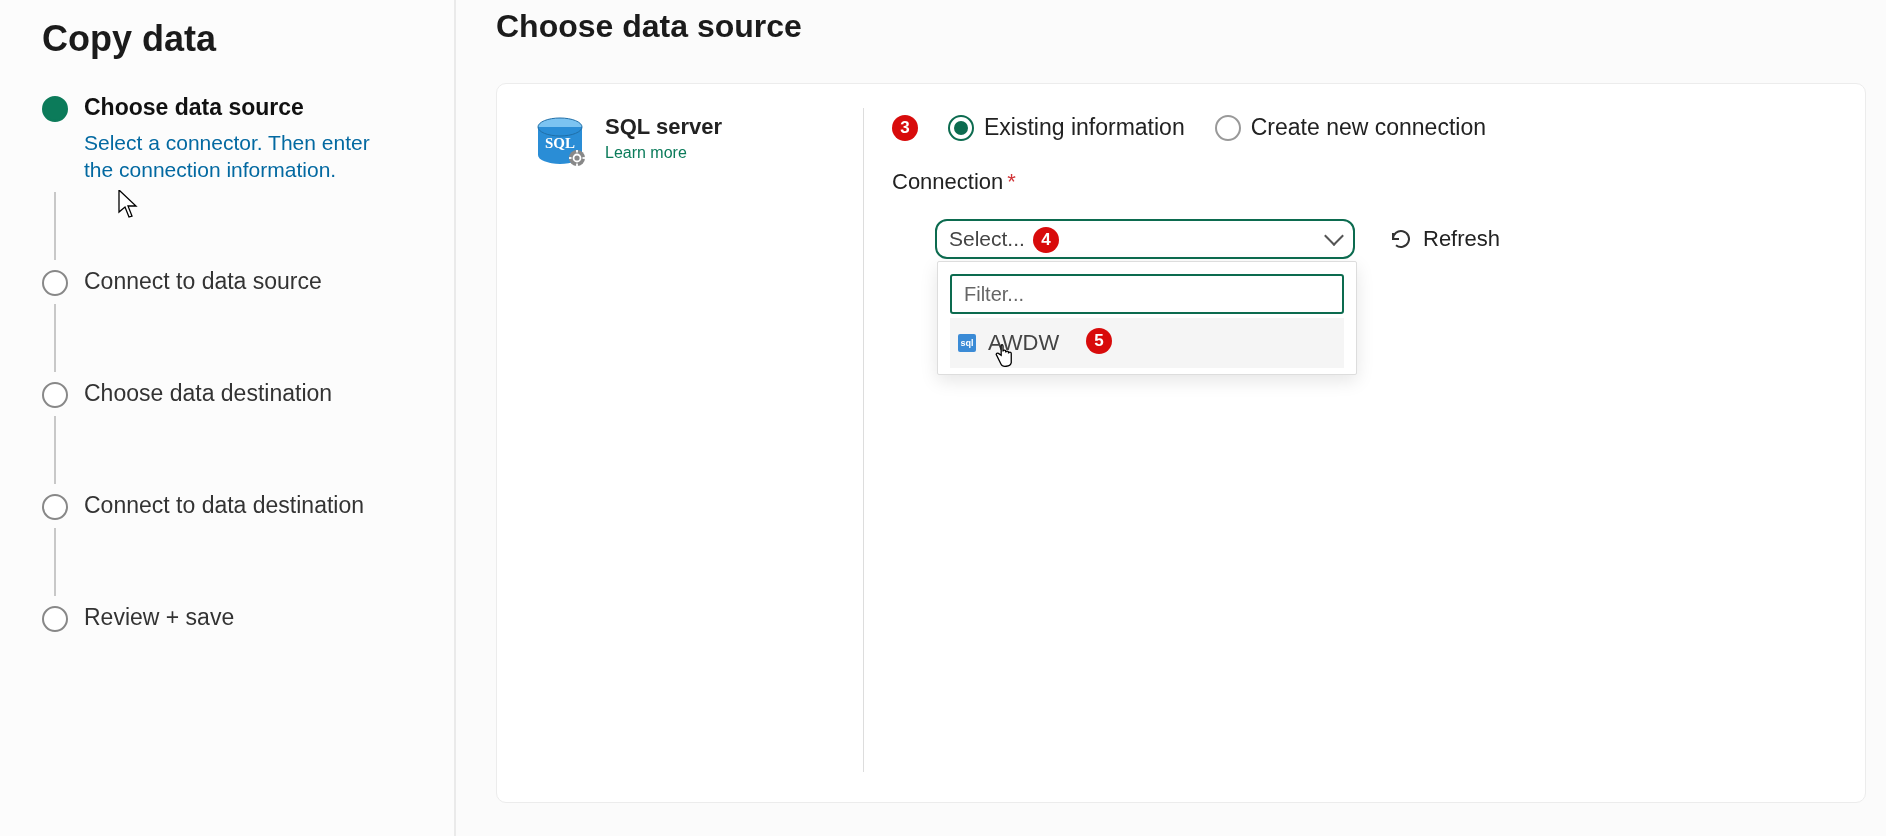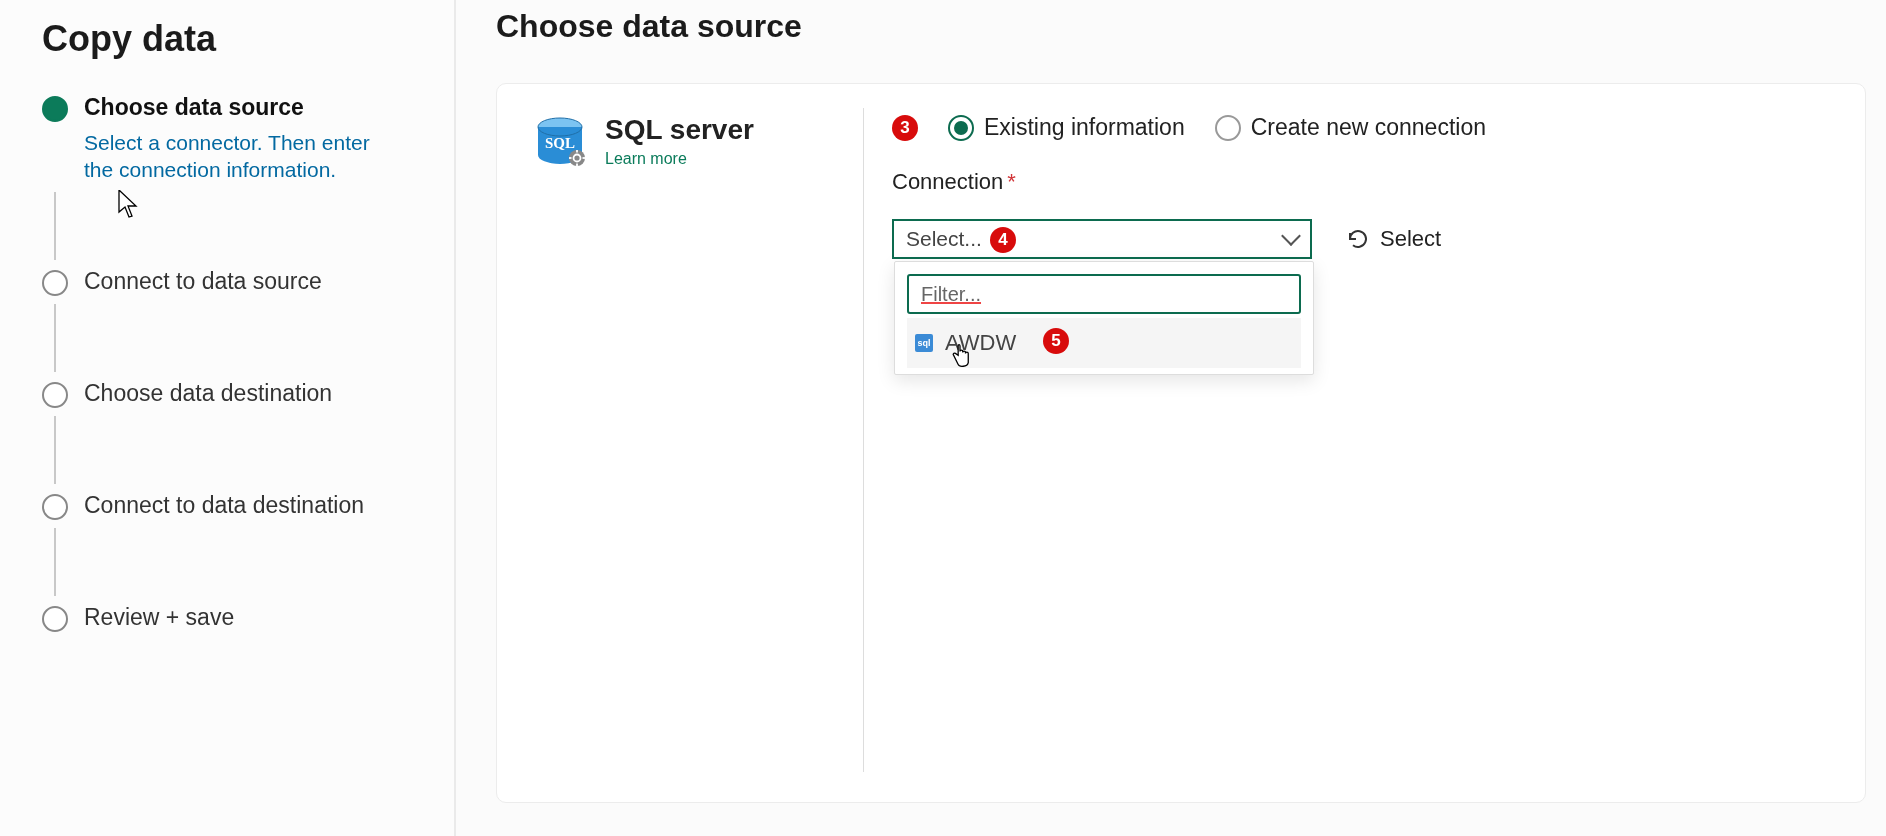--- a/index.html
+++ b/index.html
@@ -104,21 +104,21 @@
     gap: 18px;
     width: 330px;
     flex-shrink: 0;
   }
   .sql-icon {
     width: 54px;
     height: 54px;
   }
   .connector-text { }
   .connector-name {
-    font-size: 28px;
+    font-size: 22px;
     font-weight: 600;
     color: #222;
   }
   .learn-more {
     font-size: 16px;
     color: #0a7b5a;
     margin-top: 4px;
     cursor: pointer;
   }
   .vert-divider {
@@ -185,29 +185,30 @@
   .req { color: #d13438; margin-left: 4px; }
   .select-row {
     display: flex;
     align-items: center;
     gap: 34px;
   }
   .select-box {
     width: 420px;
     height: 40px;
     border: 2px solid #0c6b4f;
-    border-radius: 0;
+    border-radius: 12px;
     padding: 0 12px;
     display: flex;
     align-items: center;
     justify-content: space-between;
     font-size: 21px;
     color: #444;
     cursor: pointer;
     position: relative;
+    margin-left: 43px;
   }
   .select-placeholder { color: #444; }
   .chevron {
     width: 14px; height: 14px;
     border-right: 2px solid #555;
     border-bottom: 2px solid #555;
     transform: rotate(45deg);
     margin-top: -6px;
   }
   .refresh-btn {
@@ -235,21 +236,20 @@
   }
   .filter-box {
     width: 100%;
     height: 40px;
     border: 2px solid #0c6b4f;
     border-radius: 3px;
     padding: 0 12px;
     font-size: 20px;
     color: #ef4444;
     outline: none;
-    text-decoration: underline;
   }
   .filter-box::placeholder { color: #666; }
   .option-row {
     display: flex;
     align-items: center;
     gap: 12px;
     padding: 12px 8px;
     margin-top: 4px;
     background: #f5f5f5;
     cursor: pointer;
@@ -407,20 +407,20 @@
                 </div>
               </div>
             </div>
           </div>
 
           <div class="refresh-btn">
             <svg class="refresh-icon" viewBox="0 0 24 24">
               <path d="M4 12 a8 8 0 1 1 3 6.2" fill="none" stroke="#333" stroke-width="2"></path>
               <path d="M4 6 L4 12 L10 12" fill="none" stroke="#333" stroke-width="2"></path>
             </svg>
-            <span>Select</span>
+            <span>Refresh</span>
           </div>
         </div>
 
       </div>
     </div>
   </main>
 </div>
 
 </body></html>

